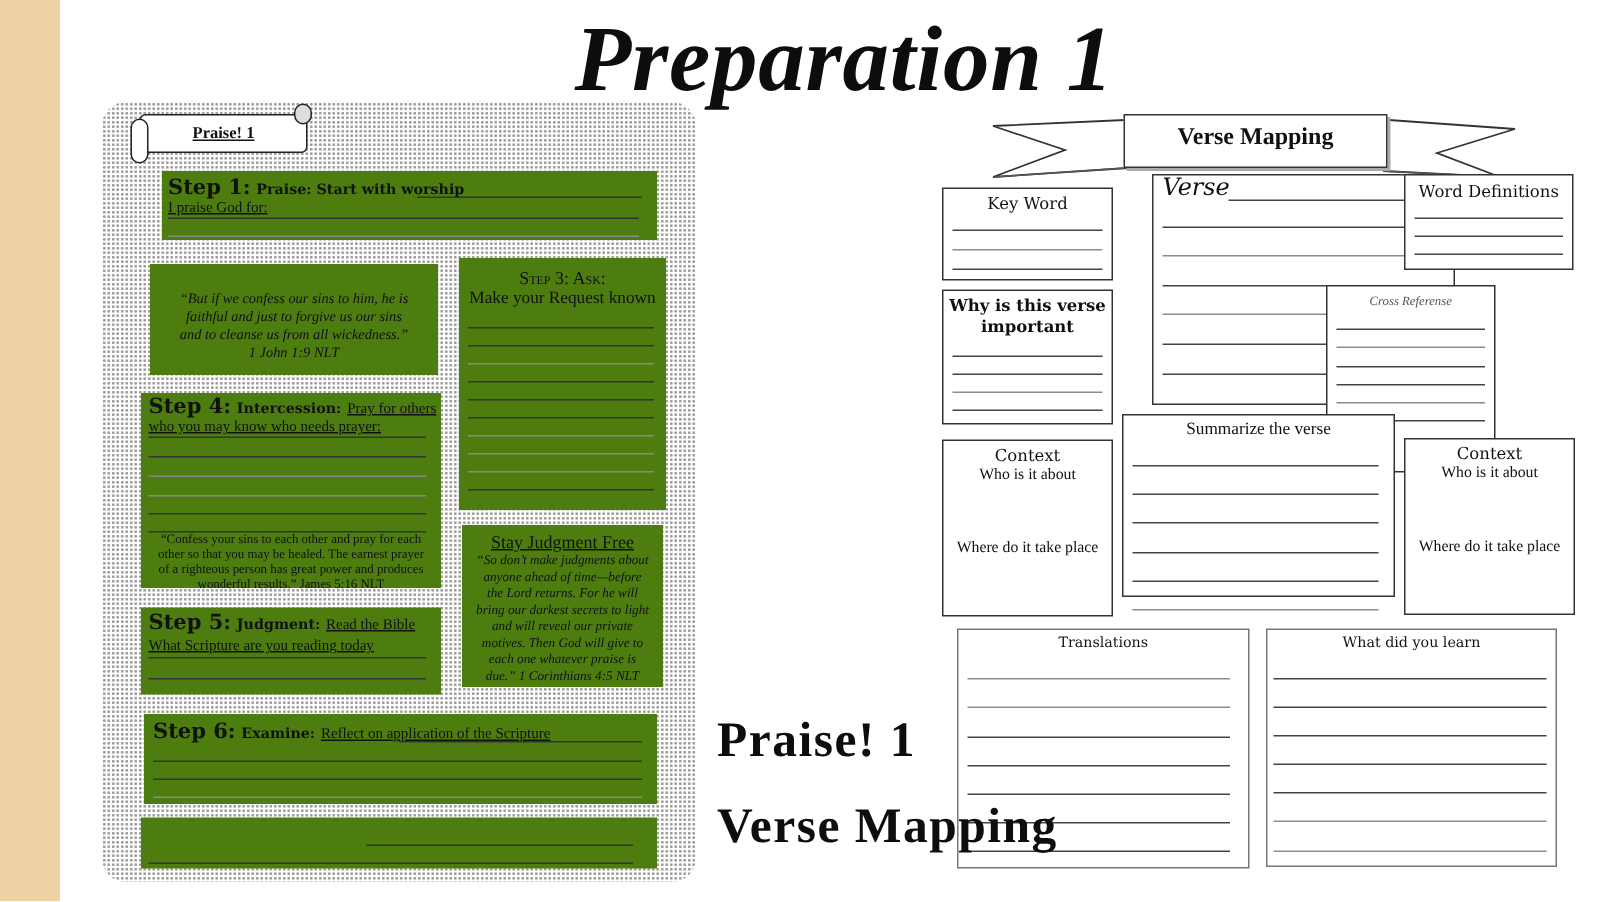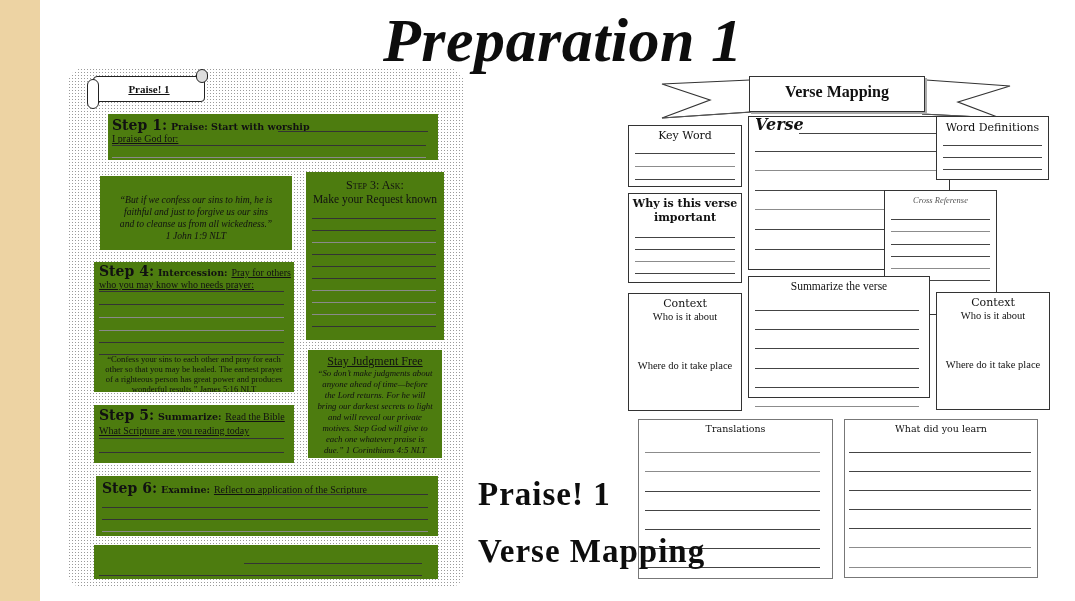--- a/index.html
+++ b/index.html
@@ -127,30 +127,30 @@
 </div>
 
 <div class="wbox" style="left:308px;top:350px;width:134px;height:108px;">
   <div class="center" style="position:absolute;left:0;right:0;top:4px;font-family:'Liberation Serif',serif;font-size:12px;text-decoration:underline;">Stay Judgment Free</div>
   <div class="ital" style="position:absolute;left:0;right:0;top:18px;font-size:8.8px;line-height:11px;">
     <div>“So don’t make judgments about</div>
     <div>anyone ahead of time—before</div>
     <div>the Lord returns. For he will</div>
     <div>bring our darkest secrets to light</div>
     <div>and will reveal our private</div>
-    <div>motives. Step God will give to</div>
+    <div>motives. Then God will give to</div>
     <div>each one whatever praise is</div>
     <div>due.” 1 Corinthians 4:5 NLT</div>
   </div>
 </div>
 
 <div class="wbox" style="left:94px;top:405px;width:200px;height:58px;">
   <div class="step-head fancy" style="position:absolute;left:5px;top:3px;">
     <span class="big">Step 5:</span>
-    <span class="sub">Summarize:</span>
+    <span class="sub">Judgment:</span>
     <span class="u">Read the Bible</span>
   </div>
   <div class="u" style="position:absolute;left:5px;top:20px;">What Scripture are you reading today</div>
   <div class="rule" style="left:5px;right:10px;top:33px;"></div>
   <div class="rule" style="left:5px;right:10px;top:47px;"></div>
 </div>
 
 <div class="wbox" style="left:96px;top:476px;width:342px;height:60px;">
   <div class="step-head fancy" style="position:absolute;left:6px;top:5px;">
     <span class="big">Step 6:</span>
@@ -189,21 +189,21 @@
   <div class="vm-title" style="position:absolute;left:0;right:0;top:3px;line-height:14px;">
     <div>Why is this verse</div>
     <div>important</div>
   </div>
   <div class="vm-rule" style="left:6px;right:6px;top:43px;"></div>
   <div class="vm-rule" style="left:6px;right:6px;top:55px;"></div>
   <div class="vm-rule g" style="left:6px;right:6px;top:67px;"></div>
   <div class="vm-rule" style="left:6px;right:6px;top:79px;"></div>
 </div>
 
-<div class="vm-box" style="left:748px;top:116px;width:202px;height:154px;font-weight:bold;">
+<div class="vm-box" style="left:768px;top:116px;width:202px;height:154px;">
   <div style="position:absolute;left:6px;top:-2px;font-family:'DejaVu Serif',serif;font-style:italic;font-size:16px;">Verse</div>
   <div class="vm-rule" style="left:50px;right:6px;top:16px;"></div>
   <div class="vm-rule" style="left:6px;right:10px;top:34px;"></div>
   <div class="vm-rule g" style="left:6px;right:10px;top:53px;"></div>
   <div class="vm-rule" style="left:6px;right:10px;top:73px;"></div>
   <div class="vm-rule g" style="left:6px;right:10px;top:92px;"></div>
   <div class="vm-rule" style="left:6px;right:10px;top:112px;"></div>
   <div class="vm-rule" style="left:6px;right:10px;top:132px;"></div>
 </div>
 

